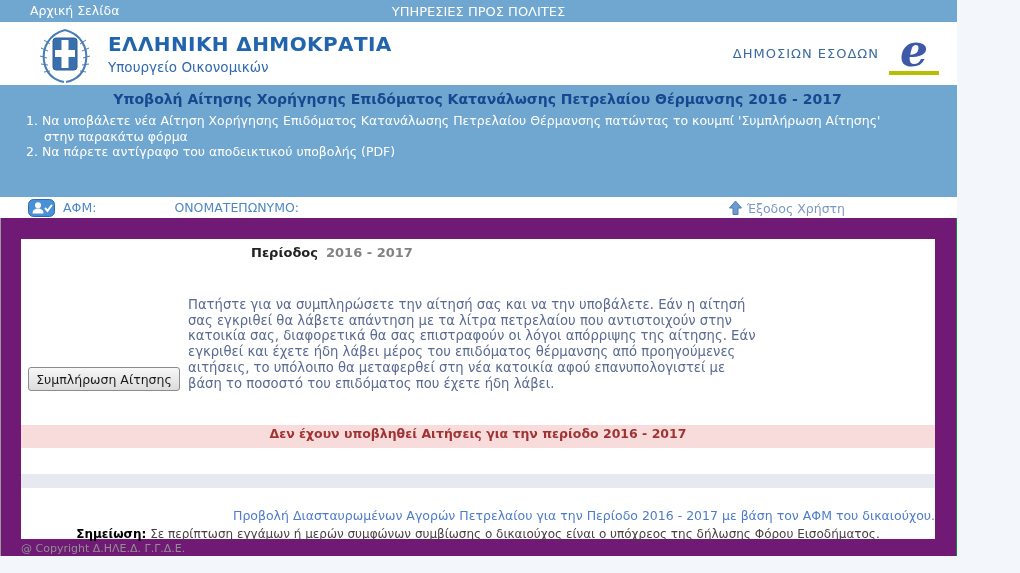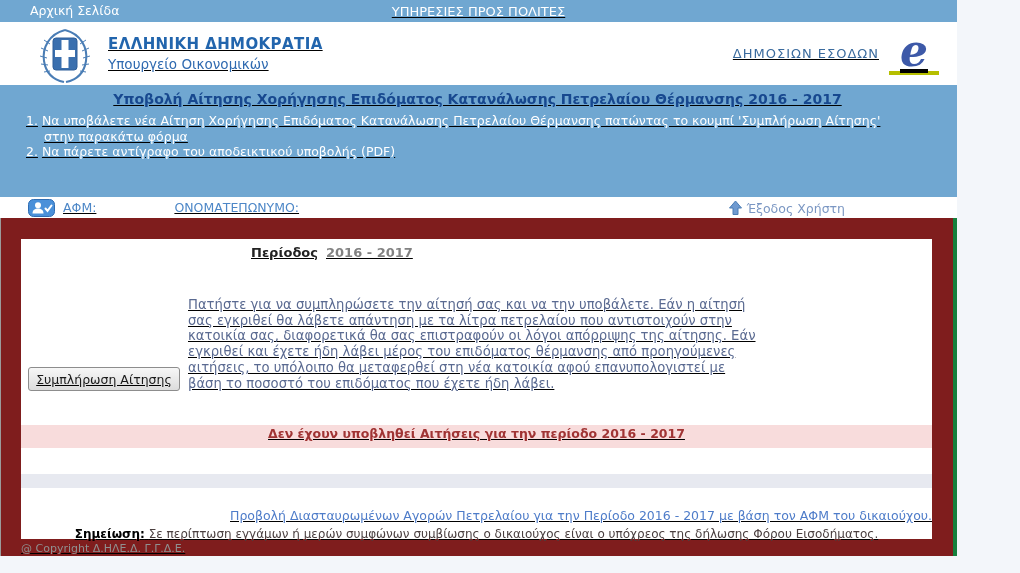--- a/index.html
+++ b/index.html
@@ -3,38 +3,38 @@
 <meta charset="utf-8">
 <style>
   html,body{margin:0;padding:0;}
   body{
     width:1020px;height:573px;
     background:#f3f6fa;
     font-family:"DejaVu Sans","Liberation Sans",sans-serif;
     -webkit-font-smoothing:antialiased;
     overflow:hidden;
   }
-  .page{width:957px;background:#ffffff;text-decoration:underline;}
+  .page{width:957px;background:#ffffff;}
 
   
   .topbar{
     position:relative;height:22px;background:#70a7d1;
     display:flex;align-items:center;justify-content:center;
     color:#ffffff;font-size:13px;
   }
   .topbar .home{
     position:absolute;left:30px;top:3px;
     color:#ffffff;font-size:12.5px;text-decoration:none;cursor:pointer;
   }
 
   
   .header{height:63px;background:#ffffff;display:flex;align-items:center;}
   .emblem{margin:2px 0 0 36px;flex:0 0 auto;}
   .orgtext{margin-left:14px;}
-  .orgtext .t1{font-size:15px;font-weight:bold;color:#2265ad;letter-spacing:.4px;}
+  .orgtext .t1{font-size:20px;font-weight:bold;color:#2265ad;letter-spacing:.4px;}
   .orgtext .t2{font-size:13.5px;color:#2f6ab0;margin-top:3px;}
   .hdr-right{margin-left:auto;display:flex;align-items:center;margin-right:18px;}
   .ggde{
     text-align:right;color:#3a6b9e;font-size:13px;letter-spacing:1px;
     line-height:16px;margin-right:10px;
   }
   .elogo{width:50px;text-align:center;}
   .elogo .eglyph{
     font-family:"DejaVu Serif","Liberation Serif",serif;
     font-style:italic;font-weight:bold;font-size:44px;line-height:38px;
@@ -68,22 +68,22 @@
   .userbar .lbl{color:#4d87c7;}
   .userbar .lbl.afm{margin-right:78px;}
   .logout{
     position:absolute;right:112px;top:3px;display:flex;align-items:center;
     color:#7b97c3;font-size:12.5px;cursor:pointer;text-decoration:none;
   }
   .logout svg{margin-right:4px;display:block;}
 
   
   .mainarea{
-    height:338px;background:#7f1d1d;box-sizing:border-box;
-    border-left:1px solid #9b9b9b;border-right:4px solid #15803d;
+    height:338px;background:#701a75;box-sizing:border-box;
+    border-left:1px solid #9b9b9b;border-right:1px solid #15803d;
     padding:21px 21px 0 20px;
   }
   .panel{height:300px;background:#ffffff;box-sizing:border-box;padding-top:6px;}
 
   .period{margin-left:230px;font-size:13px;font-weight:bold;color:#222222;}
   .period .val{color:#828282;margin-left:8px;}
 
   .formrow{display:flex;align-items:flex-end;margin-top:37px;padding-left:7px;}
   .fillbtn{
     flex:0 0 auto;width:152px;height:24px;box-sizing:border-box;

